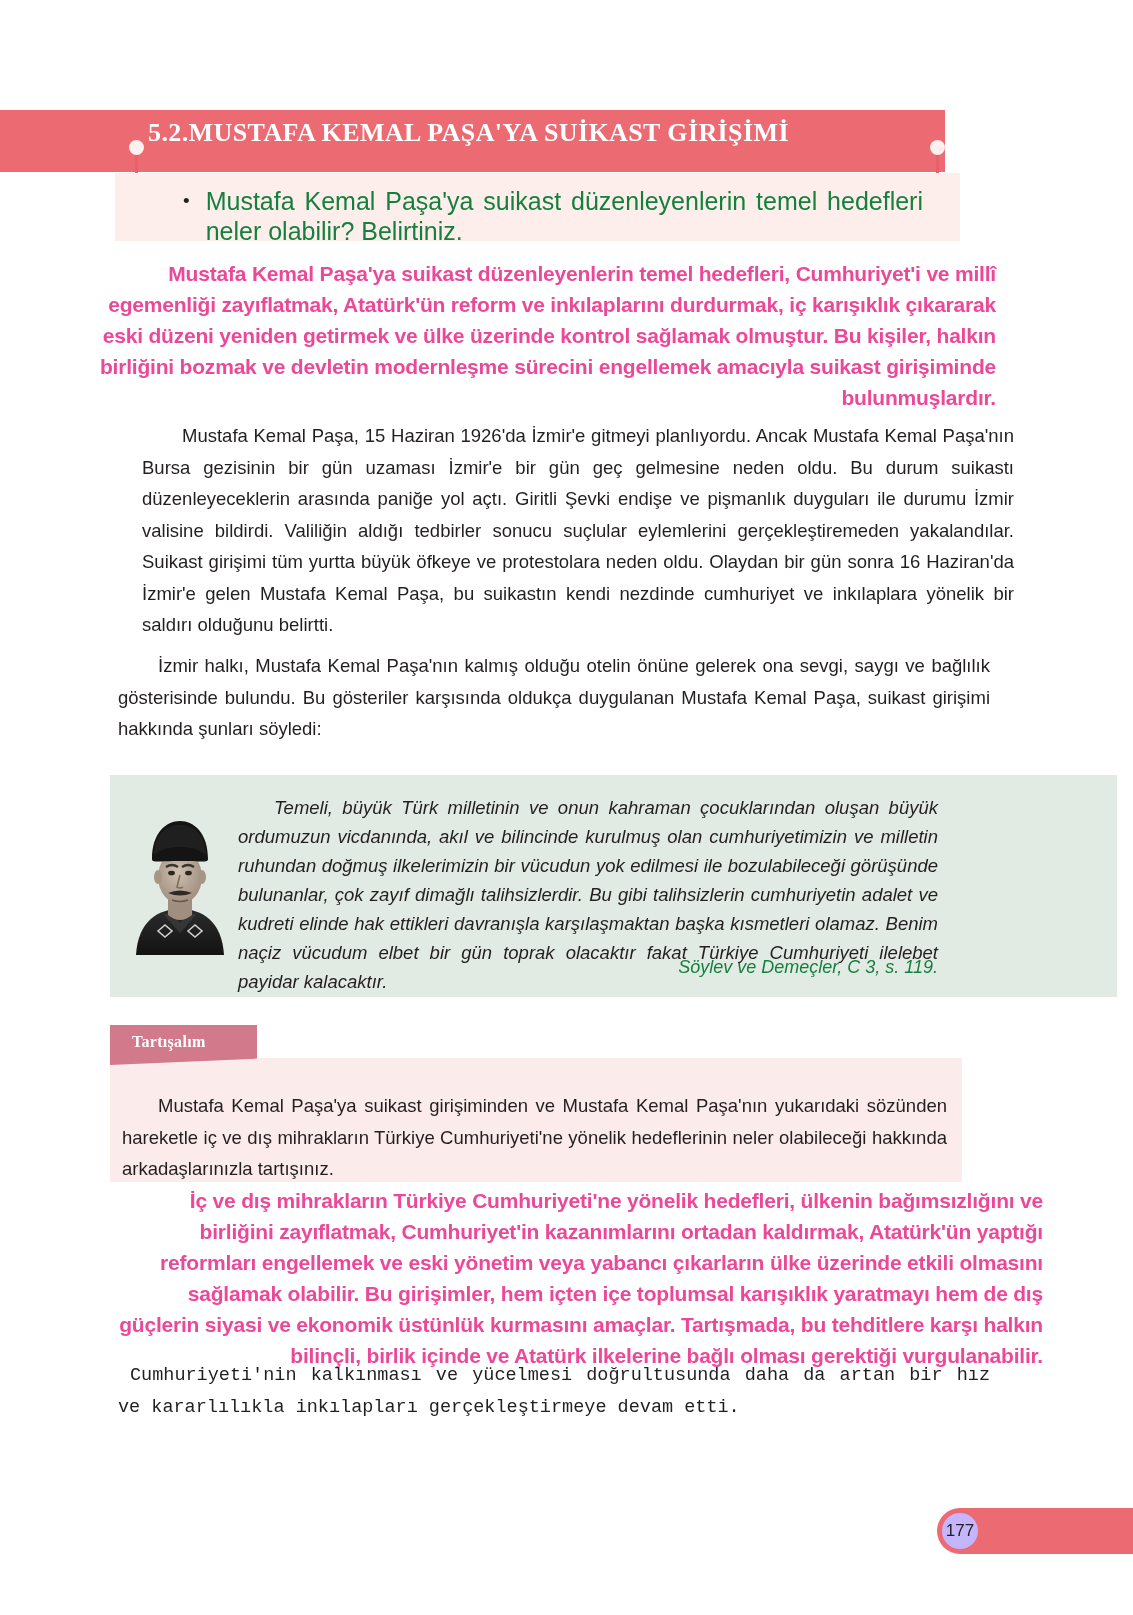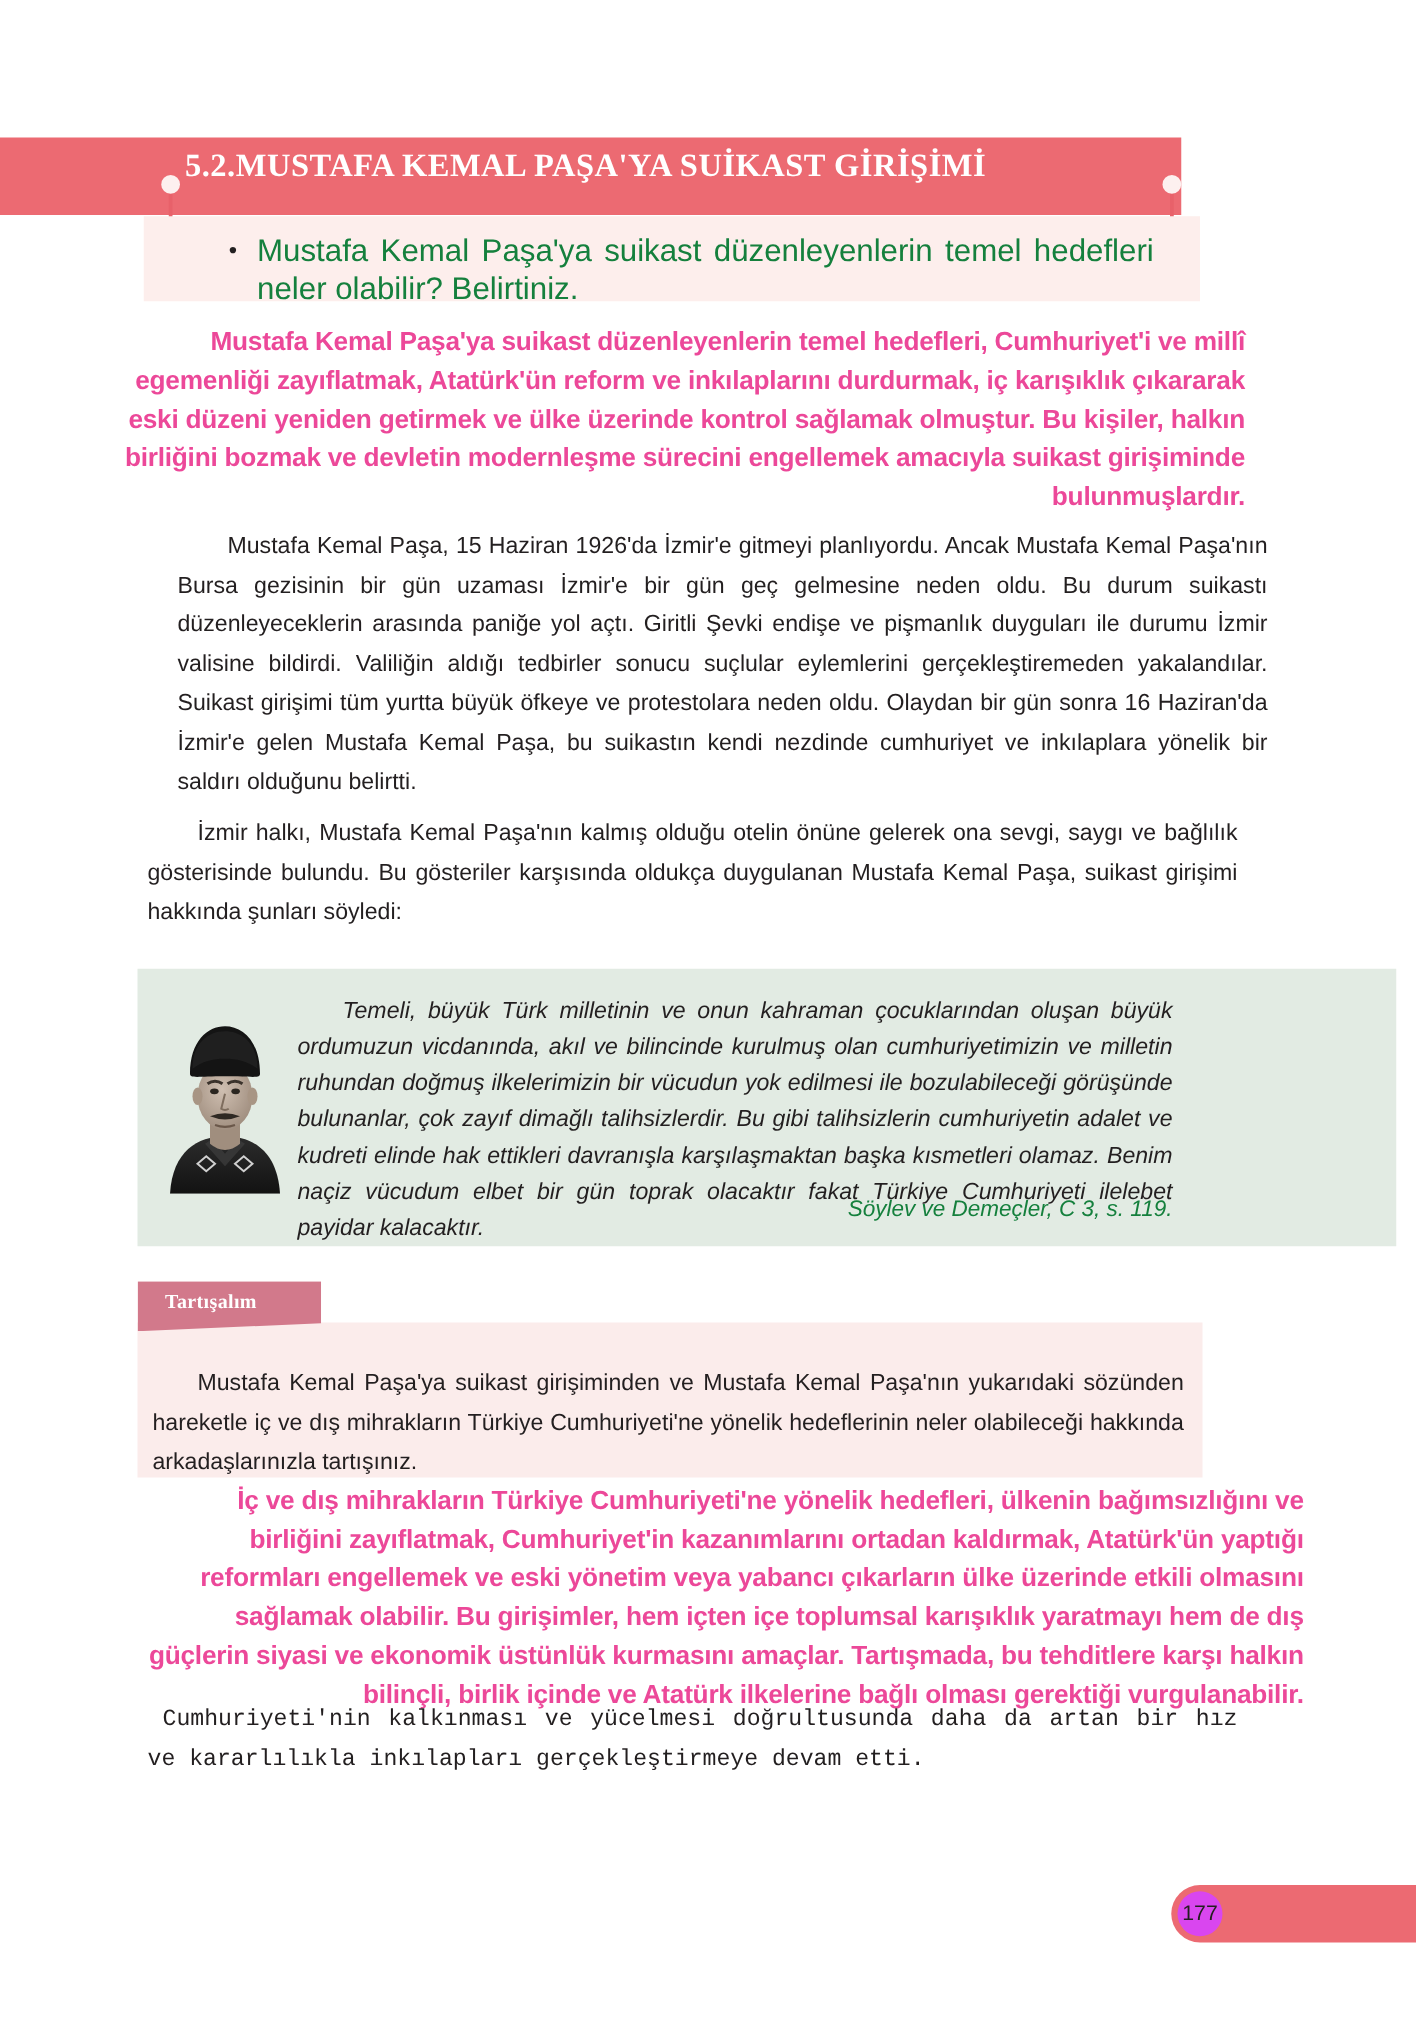--- a/index.html
+++ b/index.html
@@ -230,21 +230,21 @@
     background: #ec6a72;
     border-radius: 23px 0 0 23px;
   }
   .page-circle {
     position: absolute;
     left: 5px;
     top: 5px;
     width: 36px;
     height: 36px;
     border-radius: 50%;
-    background: #d946ef;
+    background: #c4b5fd;
     display: flex;
     align-items: center;
     justify-content: center;
     font-size: 17px;
     color: #231f20;
   }
 </style>
 </head>
 <body>
 

